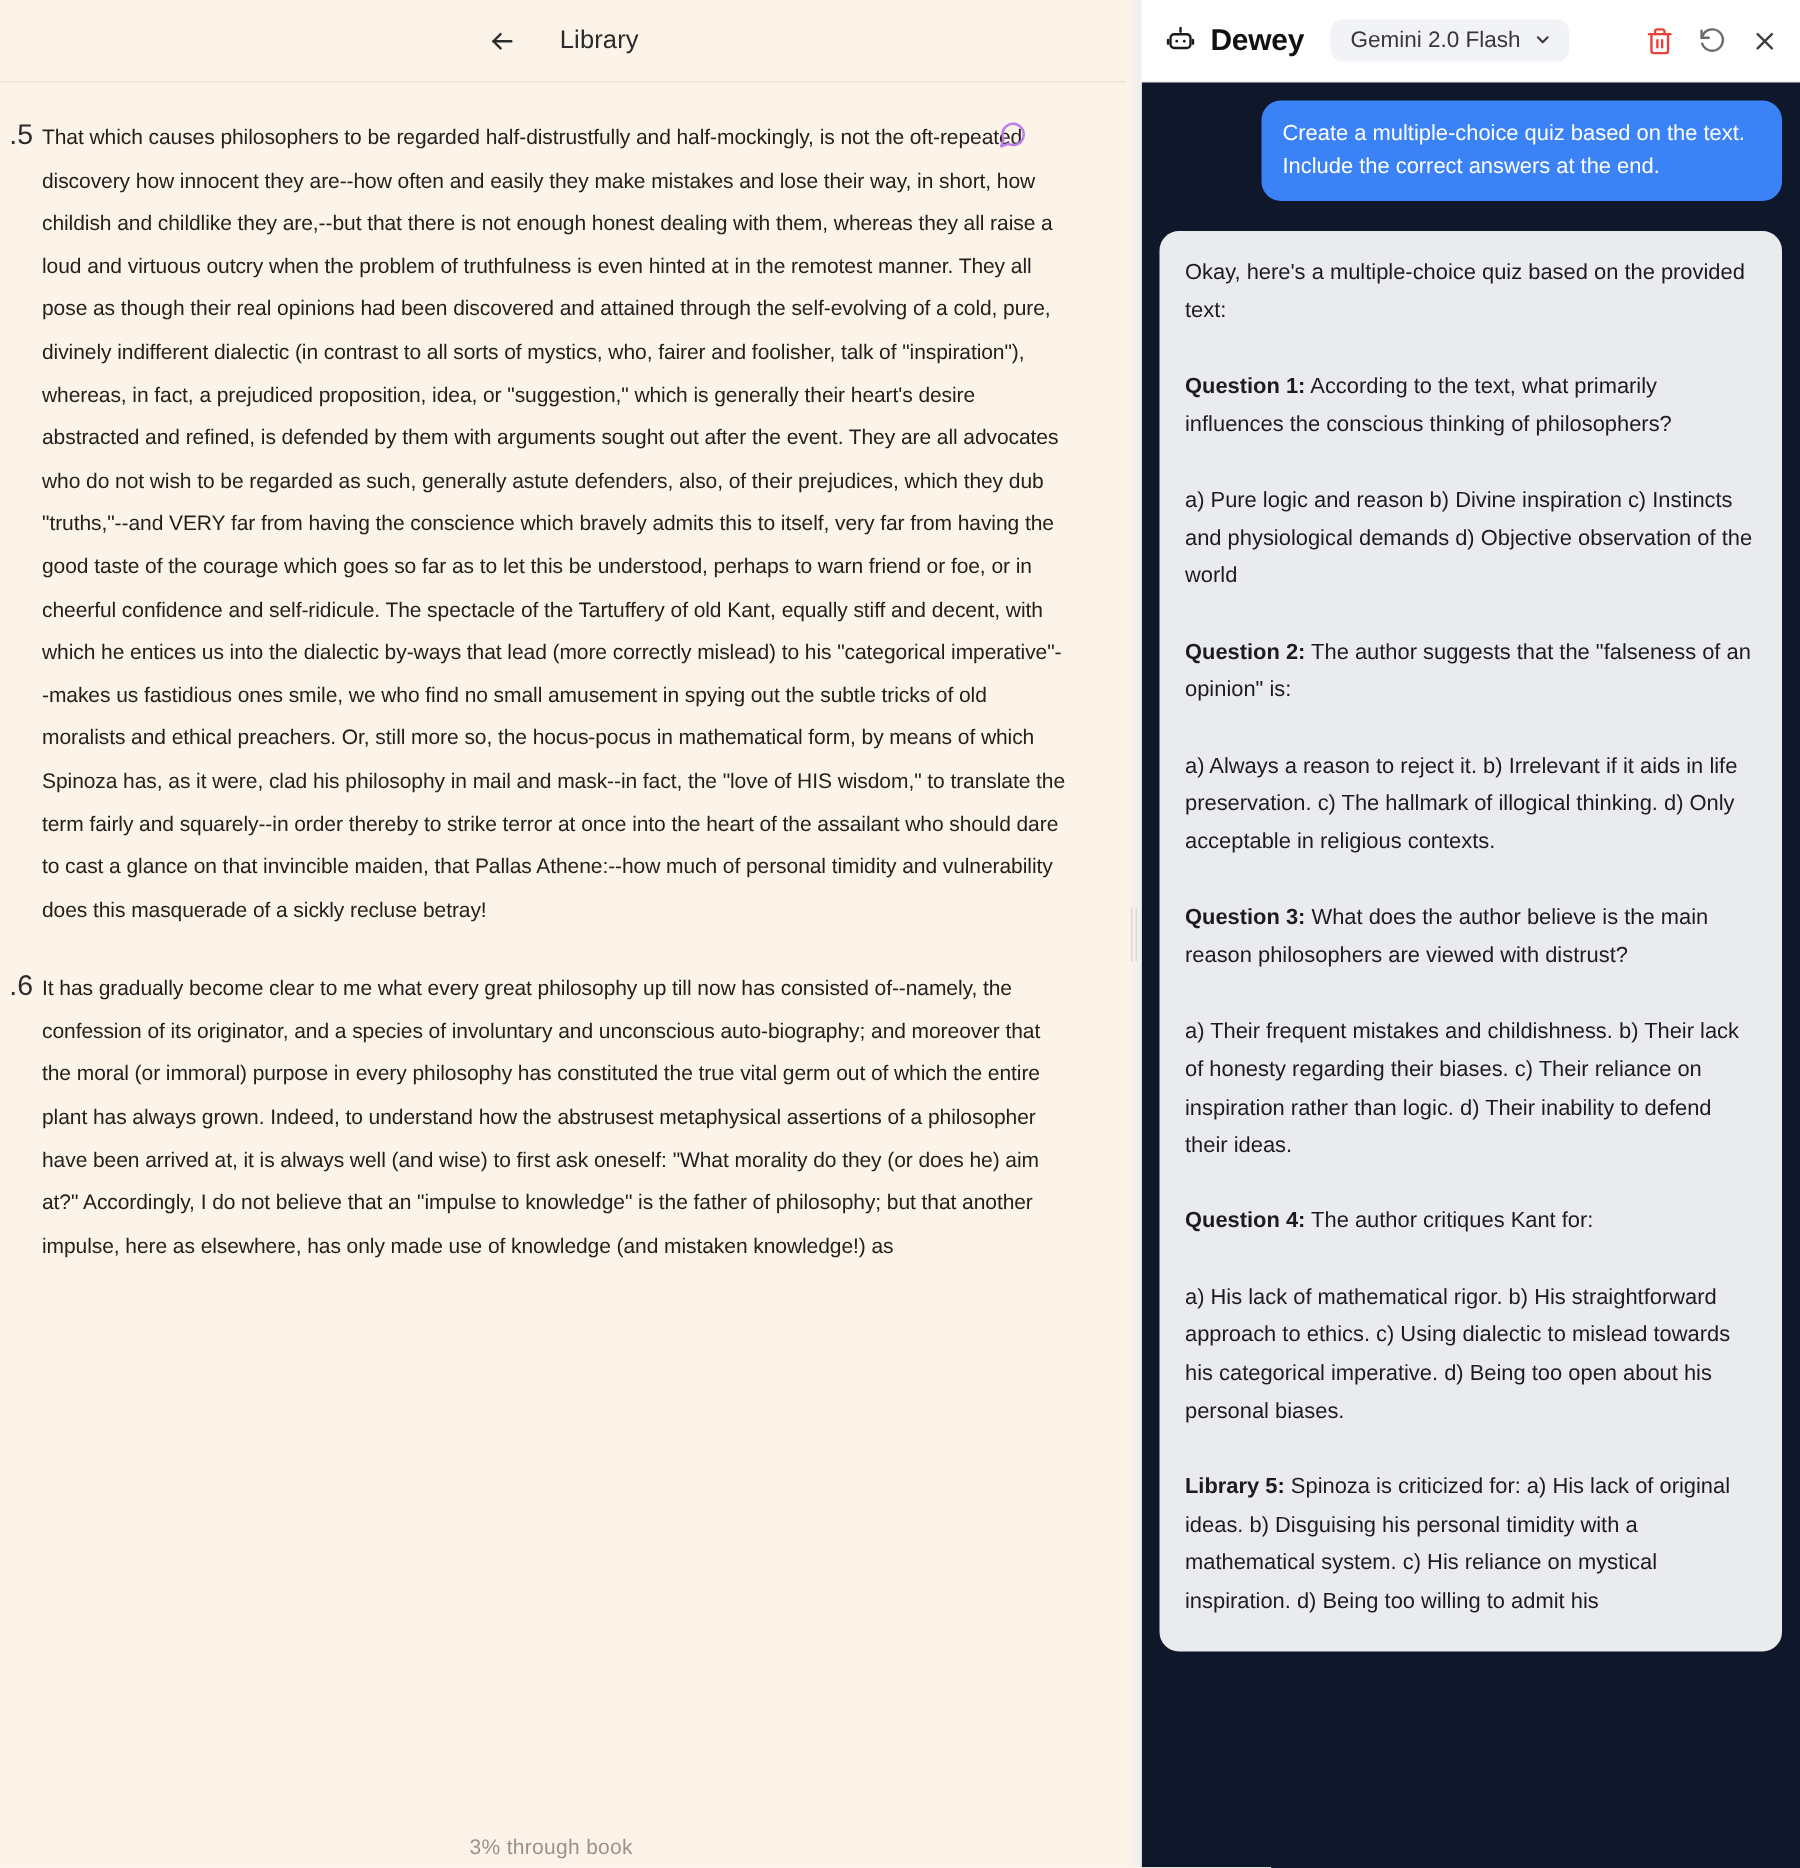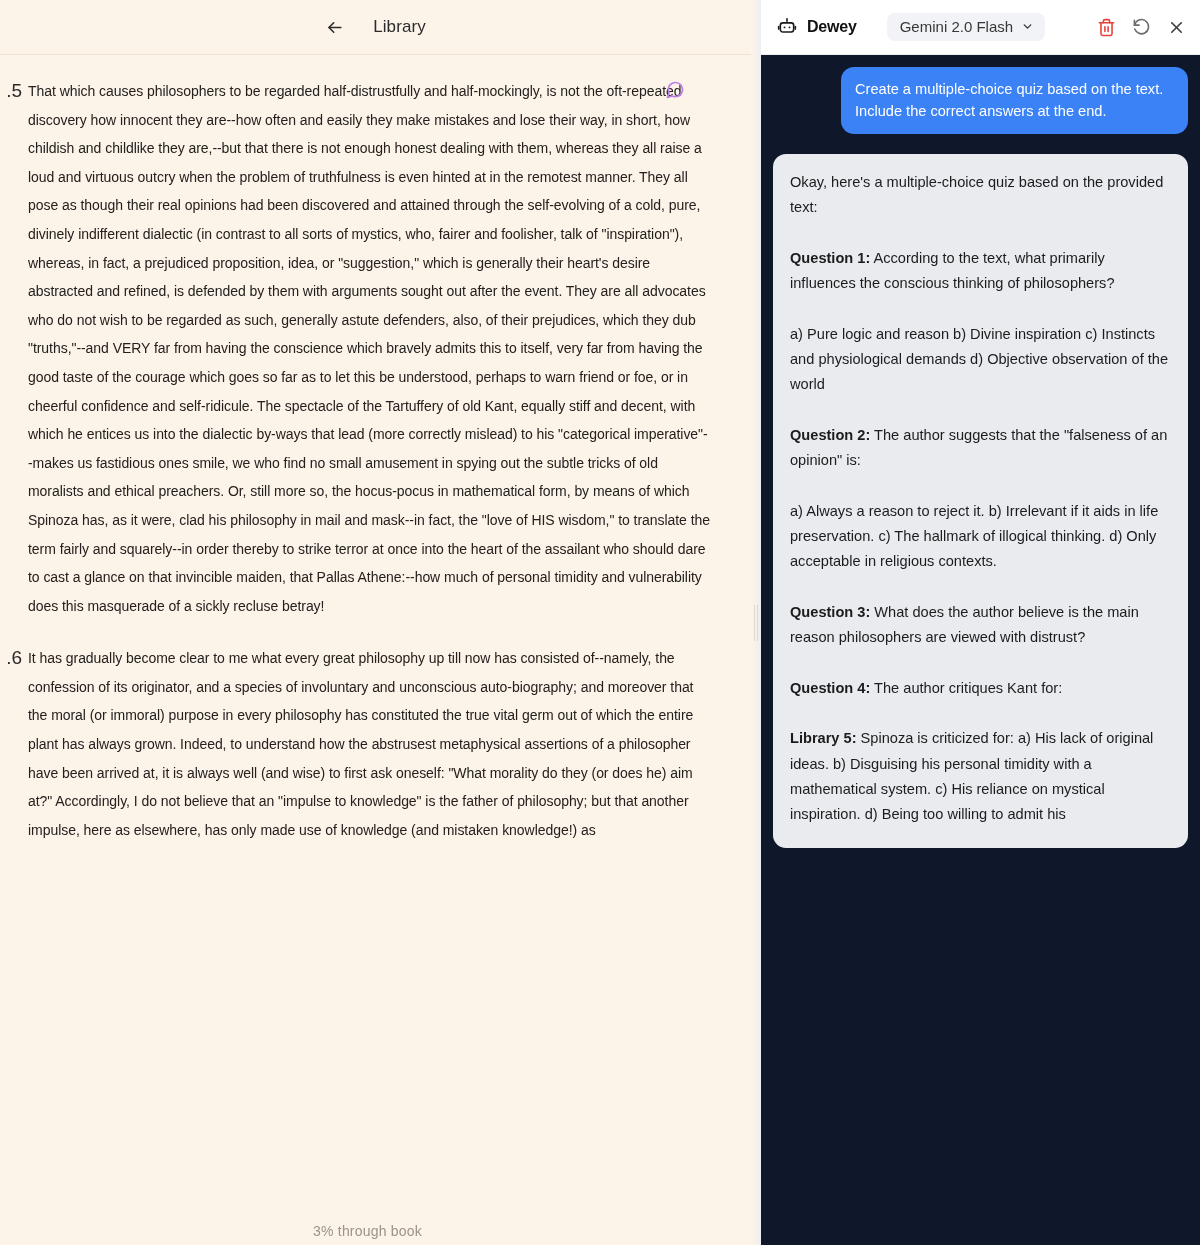--- a/index.html
+++ b/index.html
@@ -178,36 +178,36 @@
     align-items: center;
     padding: 0 14px 0 16px;
     gap: 10px;
     background: #ffffff;
     border-bottom: 1px solid #ececec;
   }
 
   .bot-icon { width: 20px; height: 20px; color: #1a1a1a; display:block; }
 
   .bot-name {
-    font-size: 16px;
+    font-size: 20px;
     font-weight: bold;
     color: #111111;
     letter-spacing: -0.2px;
     text-align: center;
   }
 
   .model-select {
     display: flex;
     align-items: center;
     gap: 8px;
     background: #f1f3f6;
     border-radius: 8px;
     padding: 5px 11px 6px 13px;
     cursor: pointer;
-    margin-left: 20px;
+    margin-left: 8px;
     border: none;
   }
   .model-name {
     font-size: 15px;
     color: #383838;
     white-space: nowrap;
   }
   .chev { width: 13px; height: 13px; color: #383838; display: block; }
 
   .header-actions {
@@ -362,22 +362,24 @@
       <div class="msg-bot">
         <p>Okay, here's a multiple-choice quiz based on the provided text:</p>
 
         <p><b>Question 1:</b><span> According to the text, what primarily influences the conscious thinking of philosophers?</span></p>
         <p>a) Pure logic and reason b) Divine inspiration c) Instincts and physiological demands d) Objective observation of the world</p>
 
         <p><b>Question 2:</b><span> The author suggests that the "falseness of an opinion" is:</span></p>
         <p>a) Always a reason to reject it. b) Irrelevant if it aids in life preservation. c) The hallmark of illogical thinking. d) Only acceptable in religious contexts.</p>
 
         <p><b>Question 3:</b><span> What does the author believe is the main reason philosophers are viewed with distrust?</span></p>
+        <p>a) Their frequent mistakes and childishness. b) Their lack of honesty regarding their biases. c) Their reliance on inspiration rather than logic. d) Their inability to defend their ideas.</p>
 
         <p><b>Question 4:</b><span> The author critiques Kant for:</span></p>
+        <p>a) His lack of mathematical rigor. b) His straightforward approach to ethics. c) Using dialectic to mislead towards his categorical imperative. d) Being too open about his personal biases.</p>
 
         <p><b>Library 5:</b><span> Spinoza is criticized for: a) His lack of original ideas. b) Disguising his personal timidity with a mathematical system. c) His reliance on mystical inspiration. d) Being too willing to admit his</span></p>
       </div>
 
     </div>
   </section>
 
 </div>
 
 </body></html>

